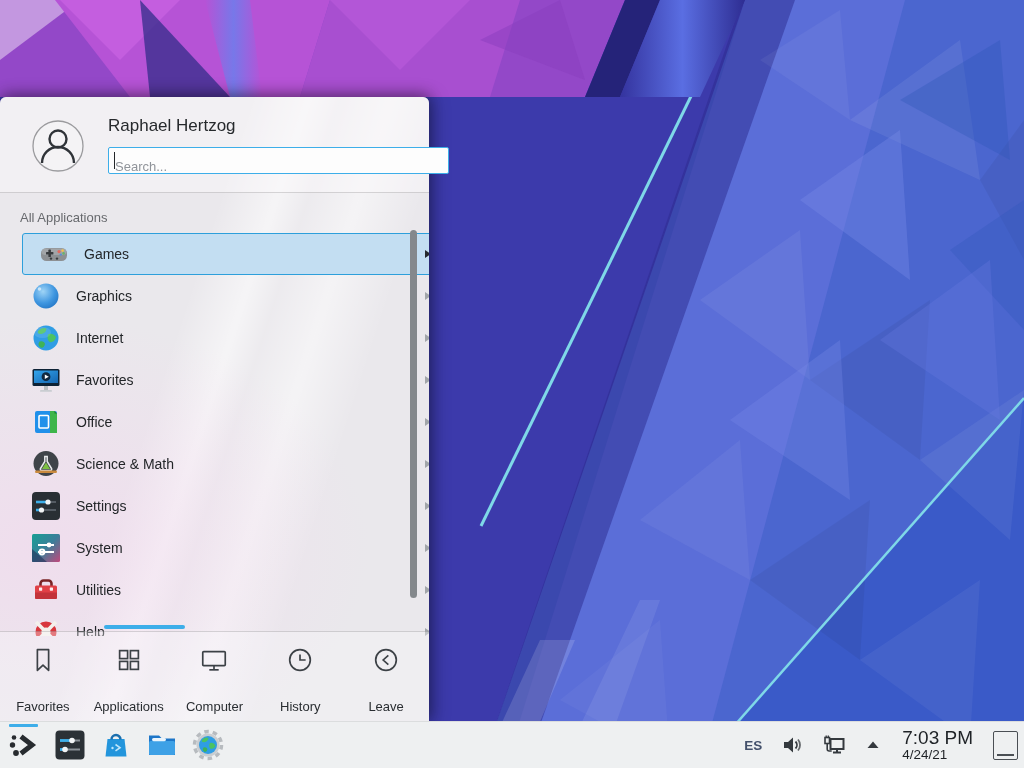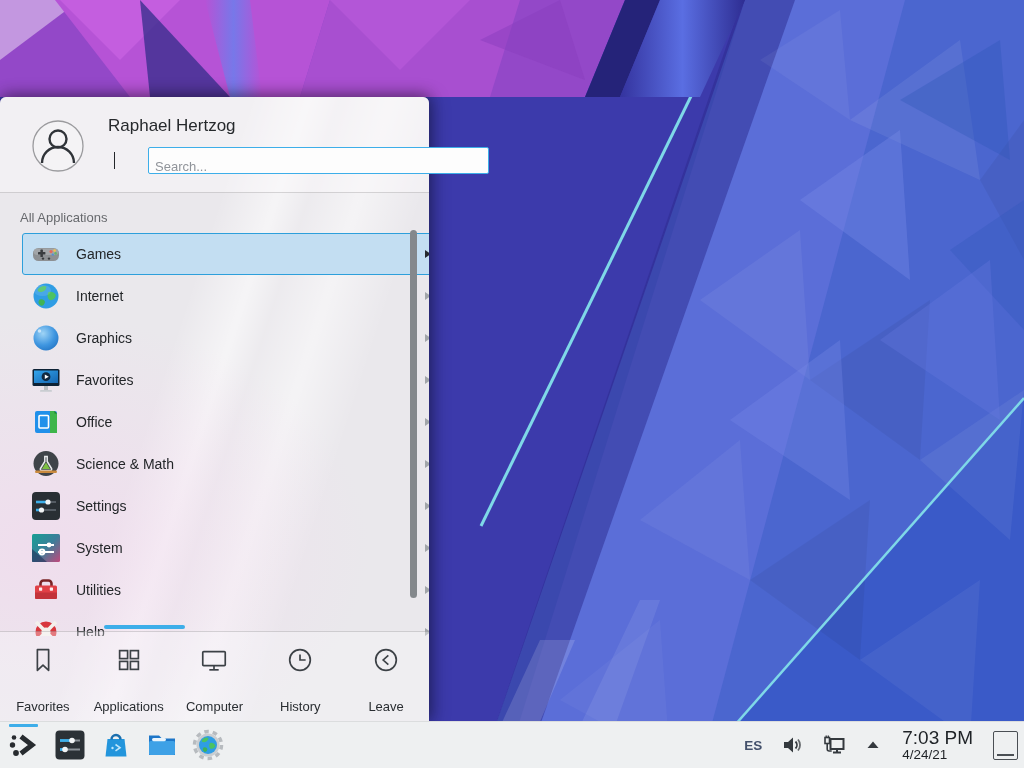--- a/index.html
+++ b/index.html
@@ -26,33 +26,33 @@
     border-bottom:1px solid rgba(0,0,0,.15);
     border-radius:6px 6px 0 0;
   }
   .avatar{position:absolute;left:32px;top:23px;width:52px;height:52px;}
   .user-name{position:absolute;left:108px;top:19px;font-size:17px;color:#26292c;}
   .search-field{position:absolute;left:108px;top:50px;width:341px;height:27px;}
   .search-field input{
     width:100%;height:100%;box-sizing:border-box;
     border:1px solid var(--highlight,#3daee9);border-radius:2px;
     background:#fdfdfd;font:13px "Liberation Sans","DejaVu Sans",sans-serif;
-    padding:12px 0 0 6px;outline:none;color:#232629;margin-left:40px;
+    padding:12px 0 0 6px;outline:none;color:#232629;
   }
   .search-field input::placeholder{color:#90949a;opacity:1;}
   .text-caret{position:absolute;left:6px;top:5px;width:1px;height:17px;background:#232629;}
 
   .lh-list{position:absolute;top:108px;left:0;right:0;height:431px;overflow:hidden;}
   .section-label{margin:5px 0 0 20px;font-size:13px;color:#67696d;}
   .rows{margin:8px 0 0 22px;}
   .row{
     width:422px;height:42px;display:flex;align-items:center;
     border:1px solid transparent;border-radius:3px;box-sizing:border-box;
   }
-  .row.selected{background:var(--selection-fill,#c3def2);border-color:var(--selection-border,#2d9fdb);}
+  .row.selected{background:var(--selection-fill,#c3def2);border-color:var(--selection-border,#2d9fdb);padding-left:8px;}
   .cat-icon{width:32px;height:32px;margin-left:7px;flex:none;}
   .cat-icon svg{display:block;}
   .cat-label{margin-left:14px;font-size:14px;color:var(--text,#232629);}
   .arrow{margin-left:auto;margin-right:12px;width:0;height:0;
     border-top:4.5px solid transparent;border-bottom:4.5px solid transparent;
     border-left:6px solid #a2a6aa;}
   .row.selected .arrow{border-left-color:#26292d;}
 
   .scrollbar{position:absolute;right:12px;top:133px;width:7px;height:368px;
     border-radius:4px;background:#84888c;}
@@ -187,46 +187,46 @@
               <circle cx="19" cy="20.6" r="1.2" fill="#393c3f"></circle>
             </svg>
           </span>
           <span class="cat-label">Games</span>
           <span class="arrow"></span>
         </div>
 
         <div class="row">
           <span class="cat-icon">
             <svg viewBox="0 0 32 32" width="32" height="32">
-              <circle cx="16" cy="16" r="12.5" fill="#2f9de4"></circle>
-              <path d="M8 9 q4-4.5 8.5-2.5 q-0.5 4.5-5 5.5 q-4.5 0.5-3.5-3z" fill="#4cc263"></path>
-              <path d="M18.5 12 q5.5-1 7.5 3.5 q-2 5.5-6.5 4.5 q-3.5-3.5-1-8z" fill="#4cc263"></path>
-              <path d="M9.5 19.5 q4.5-1 5.5 2.5 q-1 4.5-4.5 3.5 q-3.5-2.5-1-6z" fill="#3fb356"></path>
-              <ellipse cx="12.5" cy="10.5" rx="8.5" ry="5.5" fill="#ffffff" opacity="0.12"></ellipse>
-            </svg>
-          </span>
-          <span class="cat-label">Internet</span>
-          <span class="arrow"></span>
-        </div>
-
-        <div class="row">
-          <span class="cat-icon">
-            <svg viewBox="0 0 32 32" width="32" height="32">
               <defs>
                   <radialGradient id="gsph" cx="0.38" cy="0.32" r="0.85">
                 <stop offset="0" stop-color="#9fd4f6"></stop>
                     <stop offset="0.55" stop-color="#3f96e0"></stop>
                     <stop offset="1" stop-color="#1c6cbd"></stop>
               </radialGradient>
                 </defs>
               <circle cx="16" cy="16" r="12.5" fill="url(#gsph)"></circle>
               <circle cx="9.5" cy="9" r="1.8" fill="#cfe9fb" opacity="0.9"></circle>
             </svg>
           </span>
           <span class="cat-label">Graphics</span>
+          <span class="arrow"></span>
+        </div>
+
+        <div class="row">
+          <span class="cat-icon">
+            <svg viewBox="0 0 32 32" width="32" height="32">
+              <circle cx="16" cy="16" r="12.5" fill="#2f9de4"></circle>
+              <path d="M8 9 q4-4.5 8.5-2.5 q-0.5 4.5-5 5.5 q-4.5 0.5-3.5-3z" fill="#4cc263"></path>
+              <path d="M18.5 12 q5.5-1 7.5 3.5 q-2 5.5-6.5 4.5 q-3.5-3.5-1-8z" fill="#4cc263"></path>
+              <path d="M9.5 19.5 q4.5-1 5.5 2.5 q-1 4.5-4.5 3.5 q-3.5-2.5-1-6z" fill="#3fb356"></path>
+              <ellipse cx="12.5" cy="10.5" rx="8.5" ry="5.5" fill="#ffffff" opacity="0.12"></ellipse>
+            </svg>
+          </span>
+          <span class="cat-label">Internet</span>
           <span class="arrow"></span>
         </div>
 
         <div class="row">
           <span class="cat-icon">
             <svg viewBox="0 0 32 32" width="32" height="32">
               <defs>
                   <linearGradient id="mmg" x1="0" y1="0" x2="1" y2="1">
                 <stop offset="0" stop-color="#33a5ec"></stop>
                     <stop offset="1" stop-color="#1565b0"></stop>

